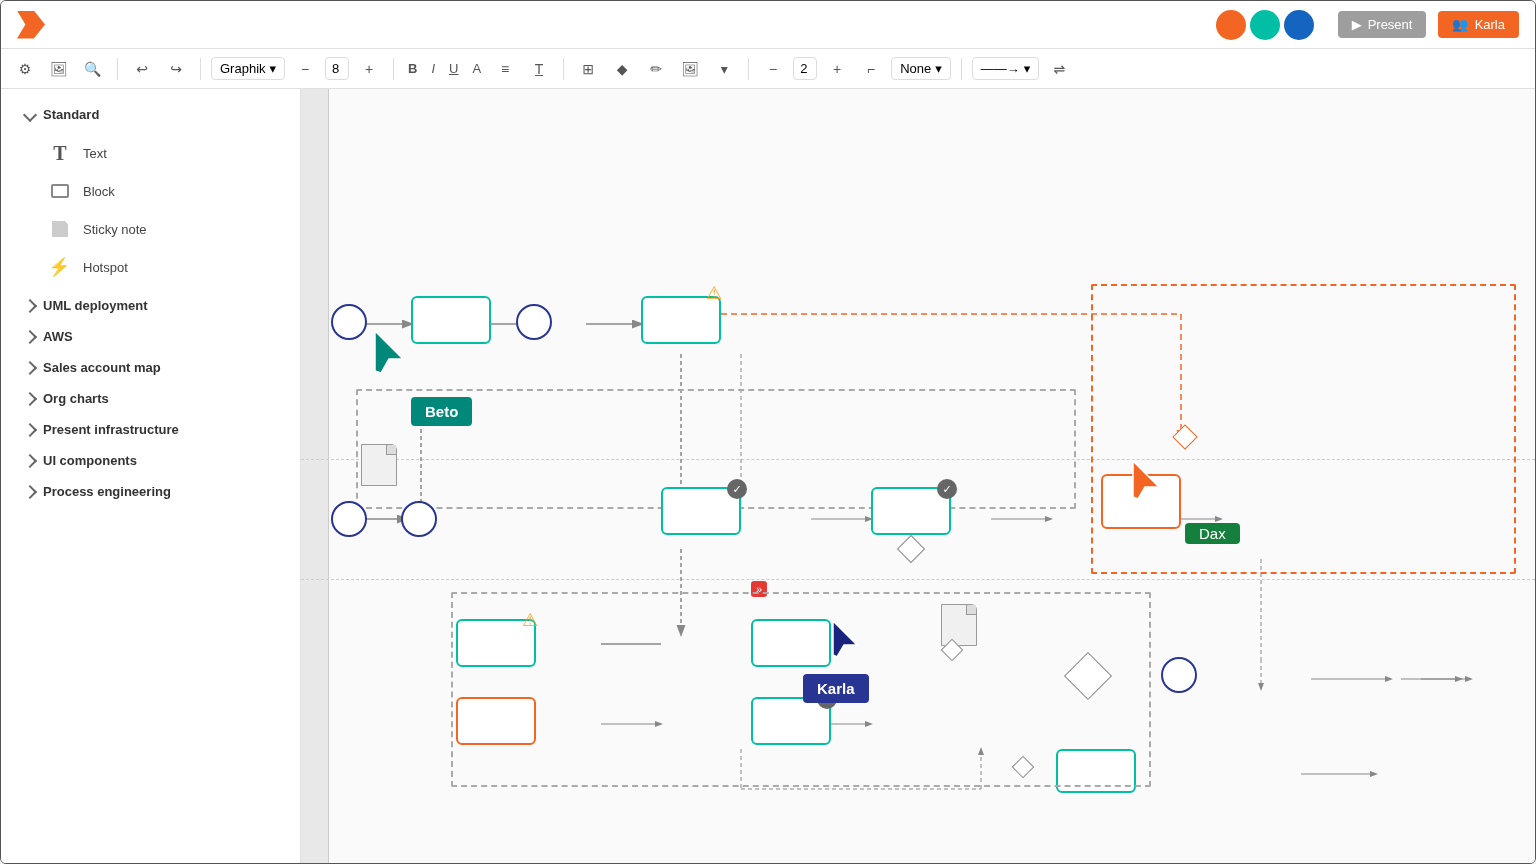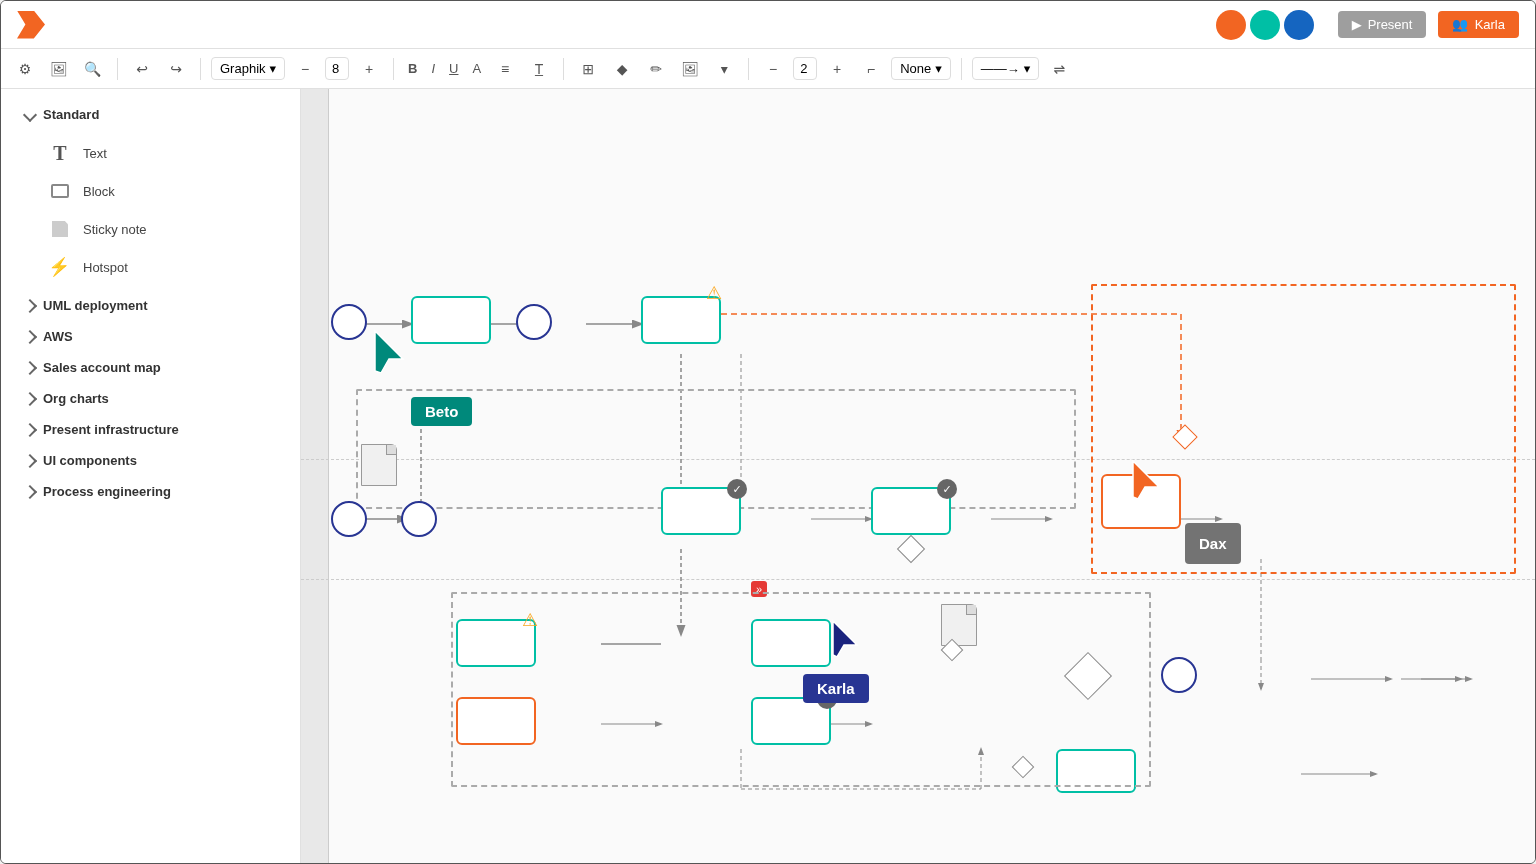--- a/index.html
+++ b/index.html
@@ -251,25 +251,25 @@
       position: absolute;
       background: #00897B;
       color: #fff;
       font-size: 15px;
       font-weight: bold;
       padding: 6px 14px;
       border-radius: 4px;
     }
     .label-dax {
       position: absolute;
-      background: #737373;
+      background: #15803d;
       color: #fff;
       font-size: 15px;
-      font-weight: bold;
-      padding: 12px 14px;
+      font-weight: normal;
+      padding: 2px 14px;
       border-radius: 4px;
     }
     .label-karla {
       position: absolute;
       background: #283593;
       color: #fff;
       font-size: 15px;
       font-weight: bold;
       padding: 6px 14px;
       border-radius: 4px;

